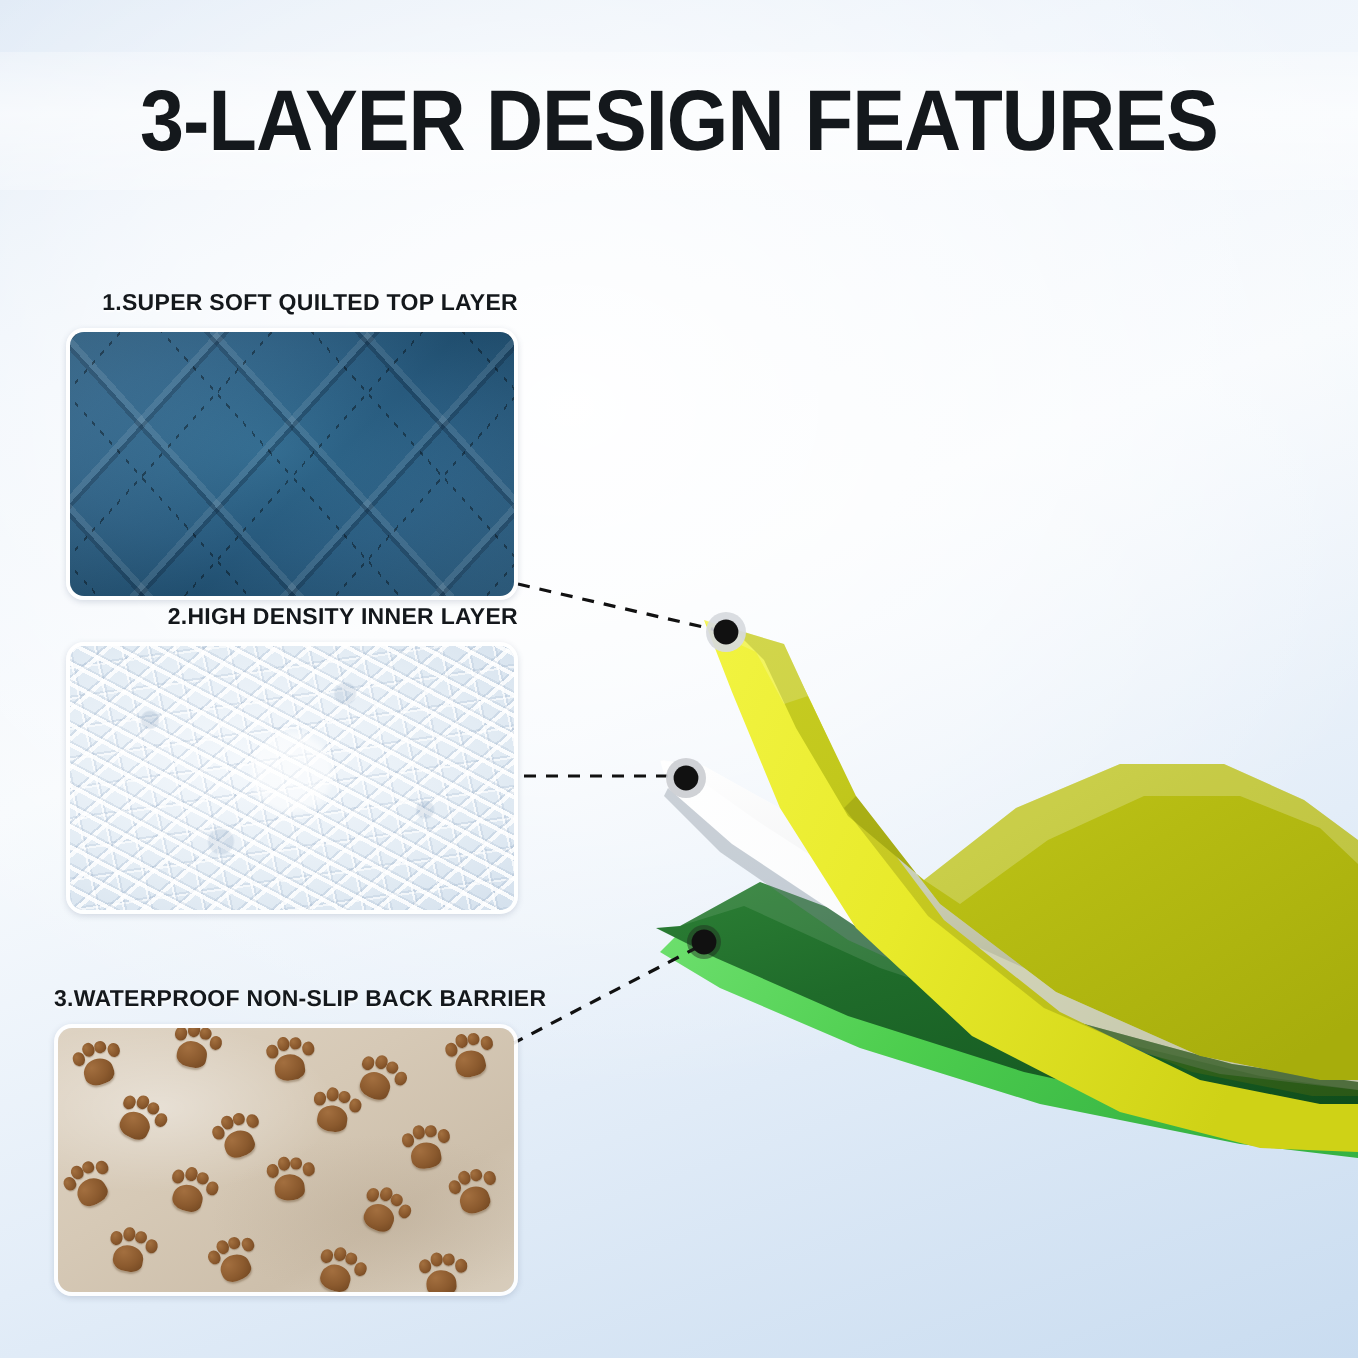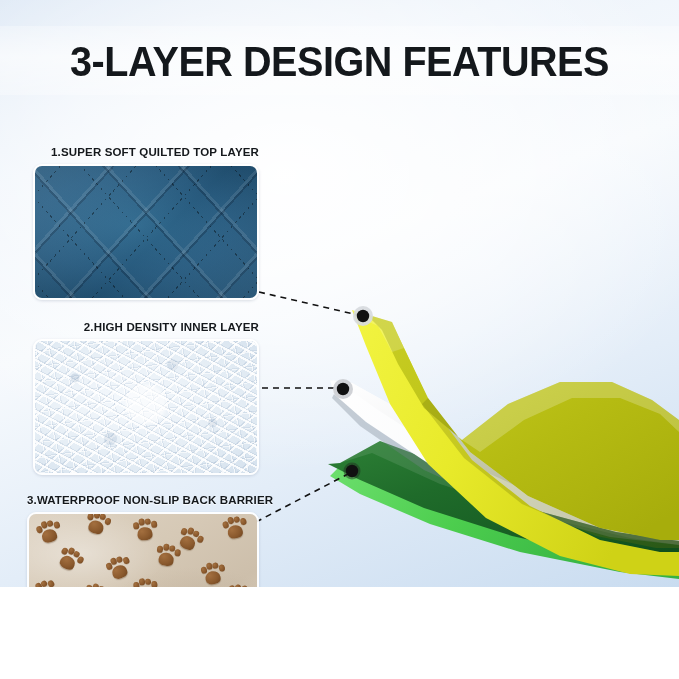--- a/index.html
+++ b/index.html
@@ -3,21 +3,21 @@
 <meta charset="utf-8">
 <style>
   html, body {
     margin: 0;
     padding: 0;
     background: #ffffff;
   }
   #stage {
     position: relative;
     width: 679px;
-    height: 587px;
+    height: 679px;
     overflow: hidden;
     font-family: "Liberation Sans", sans-serif;
     background:
       radial-gradient(ellipse 90% 70% at 42% 30%, rgba(255,255,255,0.98) 0%, rgba(255,255,255,0.55) 38%, rgba(255,255,255,0) 72%),
       linear-gradient(160deg, #dde8f5 0%, #eef4fb 22%, #f7fafd 44%, #e3edf8 70%, #c9dcf0 100%);
   }
 
   
   #header-band {
     position: absolute;
@@ -244,21 +244,21 @@
     </g>
   </svg>
 
   <div class="swatch-block" style="left:33px; top:146px;">
     <div class="swatch-label">1.SUPER SOFT QUILTED TOP LAYER</div>
     <div class="swatch-card">
       <div class="swatch-inner tex-quilt"></div>
     </div>
   </div>
 
-  <div class="swatch-block" style="left:33px; top:321px;">
+  <div class="swatch-block" style="left:33px; top:303px;">
     <div class="swatch-label" style="padding-left:18px;">2.HIGH DENSITY INNER LAYER</div>
     <div class="swatch-card">
       <div class="swatch-inner tex-fiber"></div>
     </div>
   </div>
 
   <div class="swatch-block" style="left:27px; top:494px;">
     <div class="swatch-label">3.WATERPROOF NON-SLIP BACK BARRIER</div>
     <div class="swatch-card" style="width:228px;">
       <div class="swatch-inner tex-paw">

